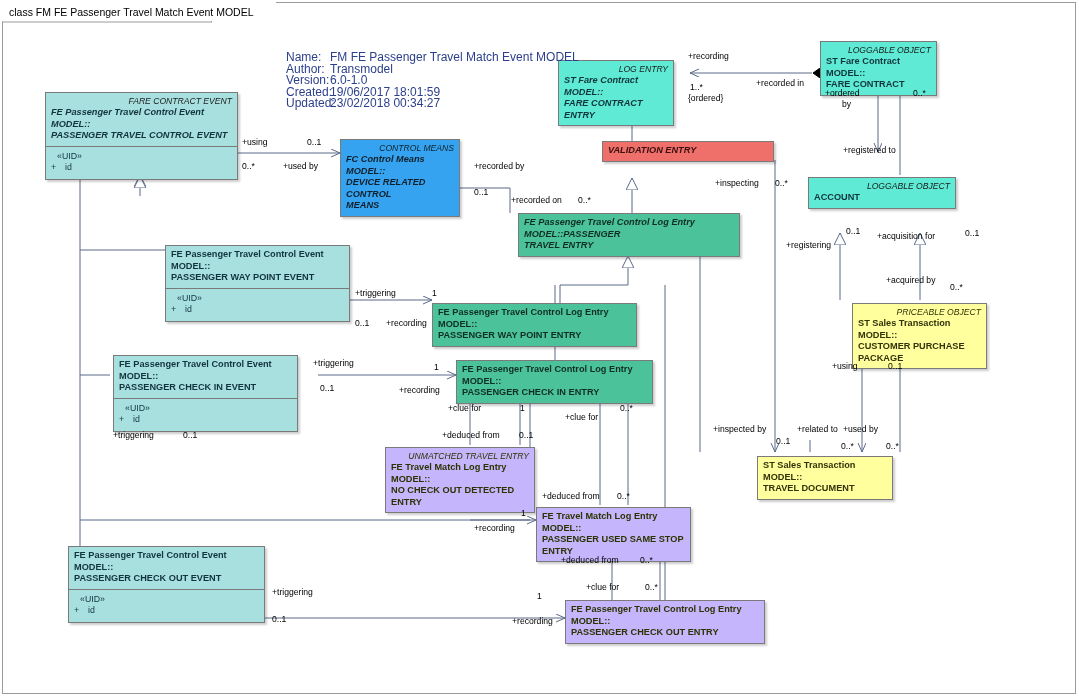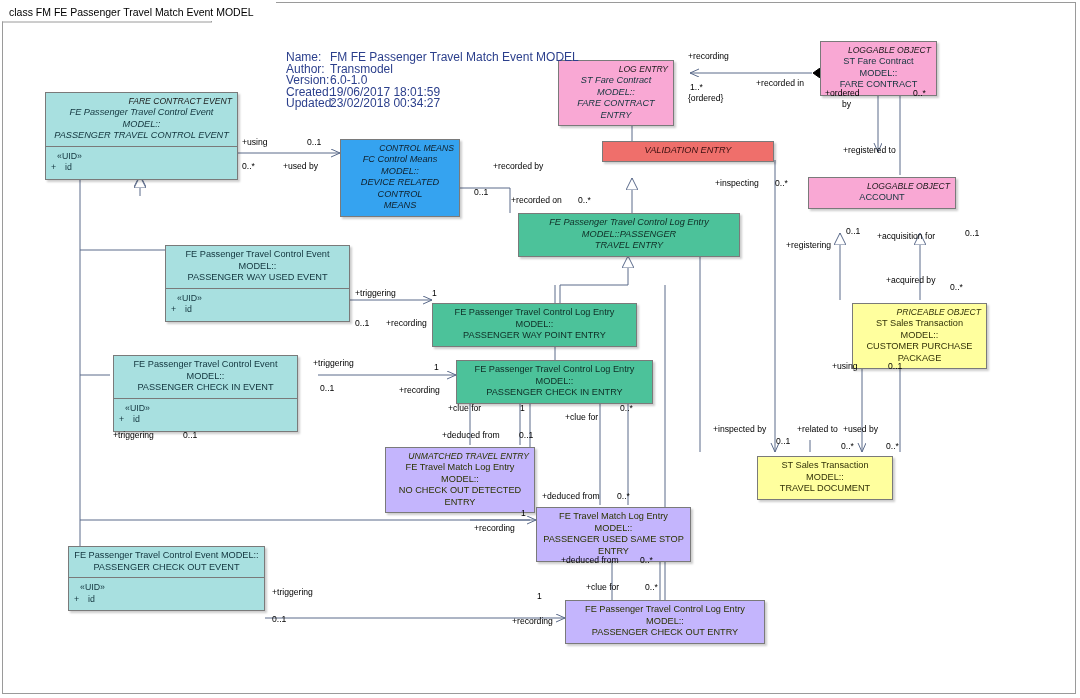--- a/index.html
+++ b/index.html
@@ -80,43 +80,42 @@
     display: block;
     text-align: right;
     font-style: italic;
     font-size: 8.6px;
     color: #1a1a1a;
     line-height: 10px;
     margin-bottom: 1px;
   }
   .cls .nm {
     display: block;
-    text-align: center;
     font-size: 9.2px;
-    font-weight: normal;
+    font-weight: bold;
     color: #12343d;
     line-height: 11.5px;
   }
   .cls.abstract .nm { font-style: italic; }
   .cls .attrs {
     border-top: 1px solid #7a7a7a;
     padding: 4px 5px 5px 5px;
     font-size: 8.8px;
     color: #12343d;
     line-height: 11.5px;
   }
   .cls .attrs .stereorow { padding-left: 6px; }
   .cls .attrs .attrrow { padding-left: 0px; }
   .cls .attrs .attrrow .vis { display:inline-block; width: 14px; }
 
   
   .c-teal   { background: #a8e0e0; }
   .c-blue   { background: #35a3f0; }
   .c-blue .nm, .c-blue .stereo { color: #10202b; }
-  .c-green  { background: #f9a8d4; }
+  .c-green  { background: #5eead4; }
   .c-sea    { background: #4cc29a; }
   .c-sea .nm { color: #0f2e26; }
   .c-red    { background: #ef6f6b; }
   .c-red .nm { color: #3a1010; }
   .c-yellow { background: #ffff9e; }
   .c-yellow .nm, .c-yellow .stereo { color: #33330a; }
   .c-chart  { background: #c4b5fd; }
   .c-chart .nm, .c-chart .stereo { color: #2b3300; }
 
   
@@ -302,21 +301,21 @@
   <div class="cls c-sea abstract" style="left:518px; top:213px; width:222px;">
     <div class="head">
       <span class="nm">FE Passenger Travel Control Log Entry MODEL::PASSENGER</span>
       <span class="nm">TRAVEL ENTRY</span>
     </div>
   </div>
 
   <div class="cls c-teal" style="left:165px; top:245px; width:185px;">
     <div class="head">
       <span class="nm">FE Passenger Travel Control Event MODEL::</span>
-      <span class="nm">PASSENGER WAY USED EVENT</span>
+      <span class="nm">PASSENGER WAY POINT EVENT</span>
     </div>
     <div class="attrs">
       <div class="stereorow">«UID»</div>
       <div class="attrrow"><span class="vis">+</span><span>id</span></div>
     </div>
   </div>
 
   <div class="cls c-sea" style="left:432px; top:303px; width:205px;">
     <div class="head">
       <span class="nm">FE Passenger Travel Control Log Entry MODEL::</span>
@@ -388,21 +387,21 @@
       <span class="nm">FE Passenger Travel Control Log Entry MODEL::</span>
       <span class="nm">PASSENGER CHECK OUT ENTRY</span>
     </div>
   </div>
 
   <div class="lbl" style="left:242px; top:137px;">+using</div>
   <div class="lbl mult" style="left:307px; top:137px;">0..1</div>
   <div class="lbl mult" style="left:242px; top:161px;">0..*</div>
   <div class="lbl" style="left:283px; top:161px;">+used by</div>
 
-  <div class="lbl" style="left:474px; top:161px;margin-left:19px;">+recorded by</div>
+  <div class="lbl" style="left:474px; top:161px;">+recorded by</div>
   <div class="lbl mult" style="left:474px; top:187px;">0..1</div>
   <div class="lbl" style="left:511px; top:195px;">+recorded on</div>
   <div class="lbl mult" style="left:578px; top:195px;">0..*</div>
 
   <div class="lbl" style="left:688px; top:51px;">+recording</div>
   <div class="lbl mult" style="left:690px; top:82px;">1..*</div>
   <div class="lbl" style="left:688px; top:93px;">{ordered}</div>
   <div class="lbl" style="left:756px; top:78px;">+recorded in</div>
 
   <div class="lbl" style="left:825px; top:88px;">+ordered</div>

